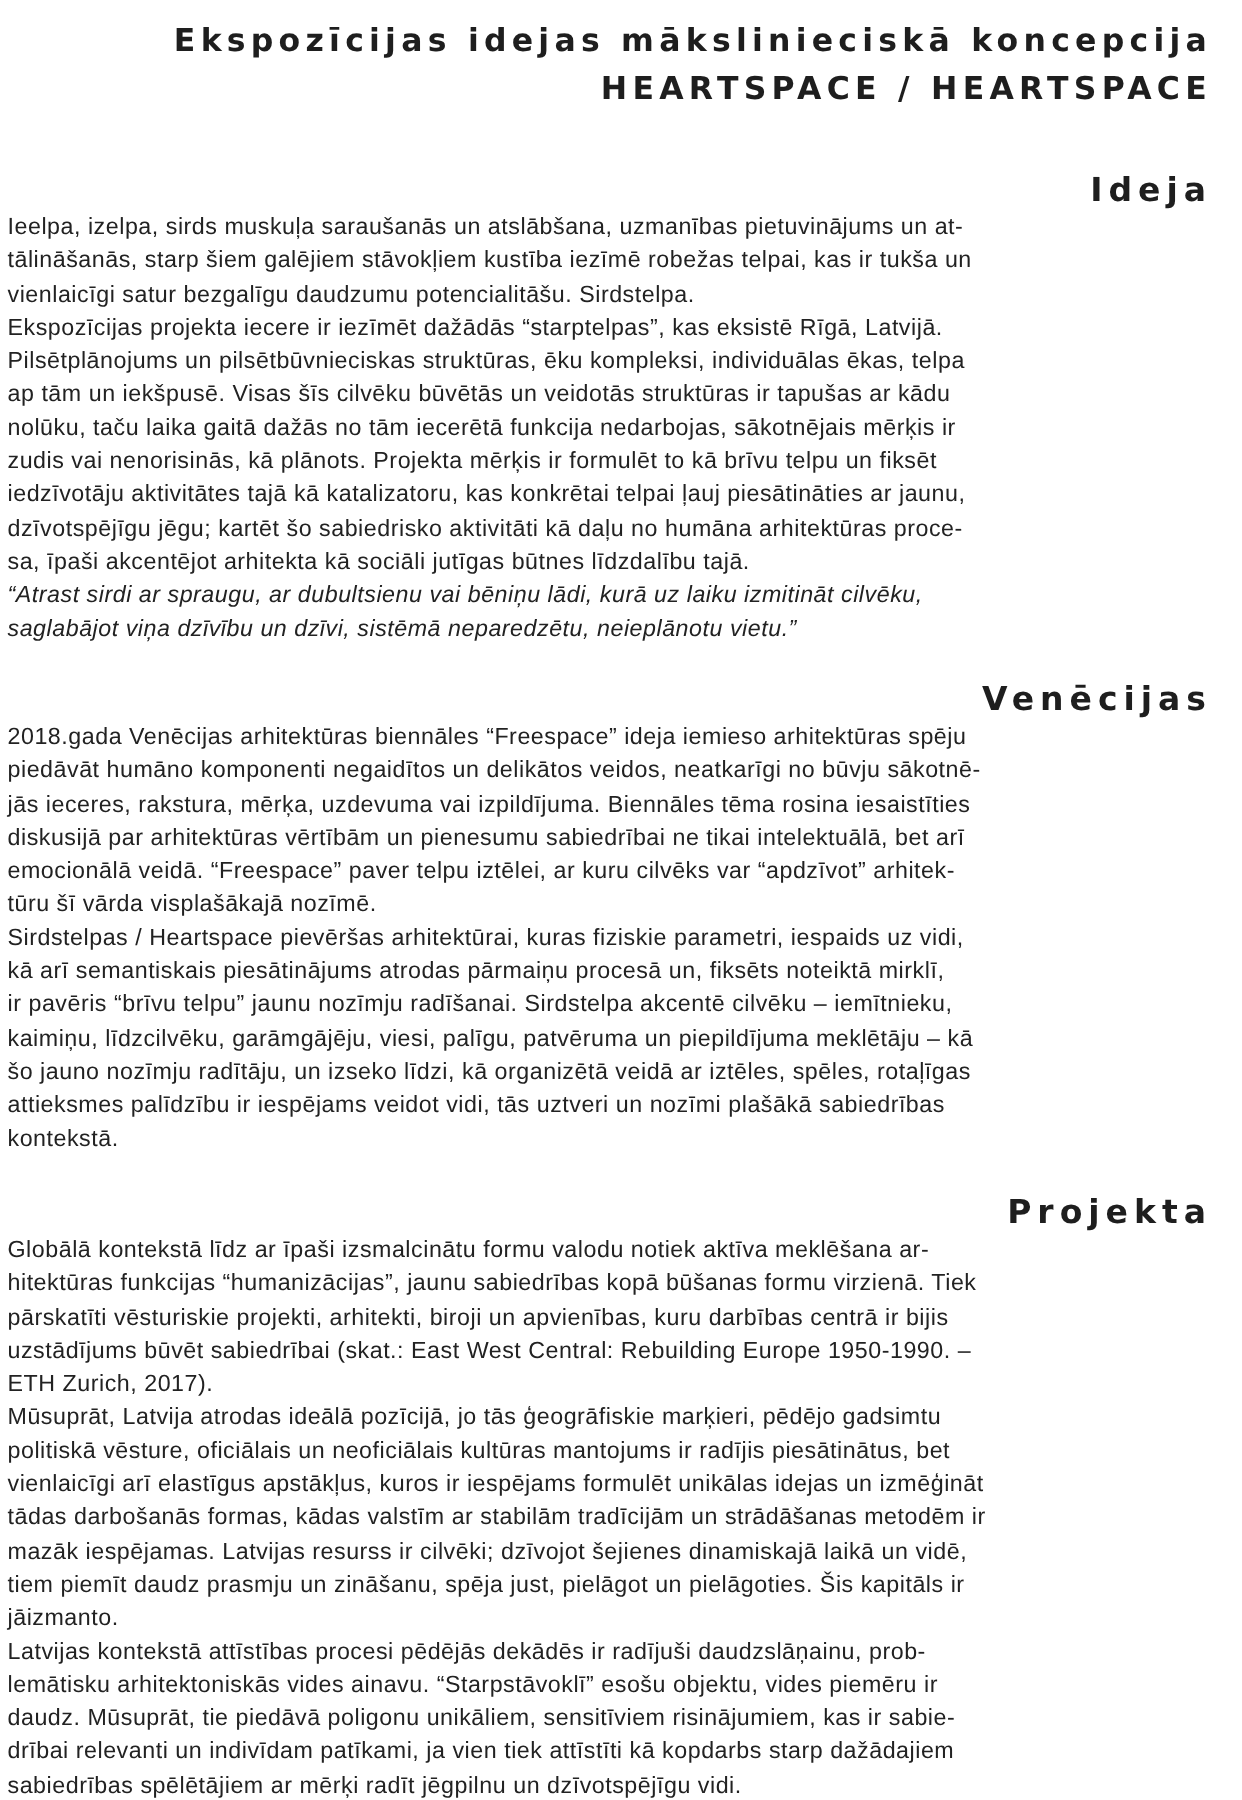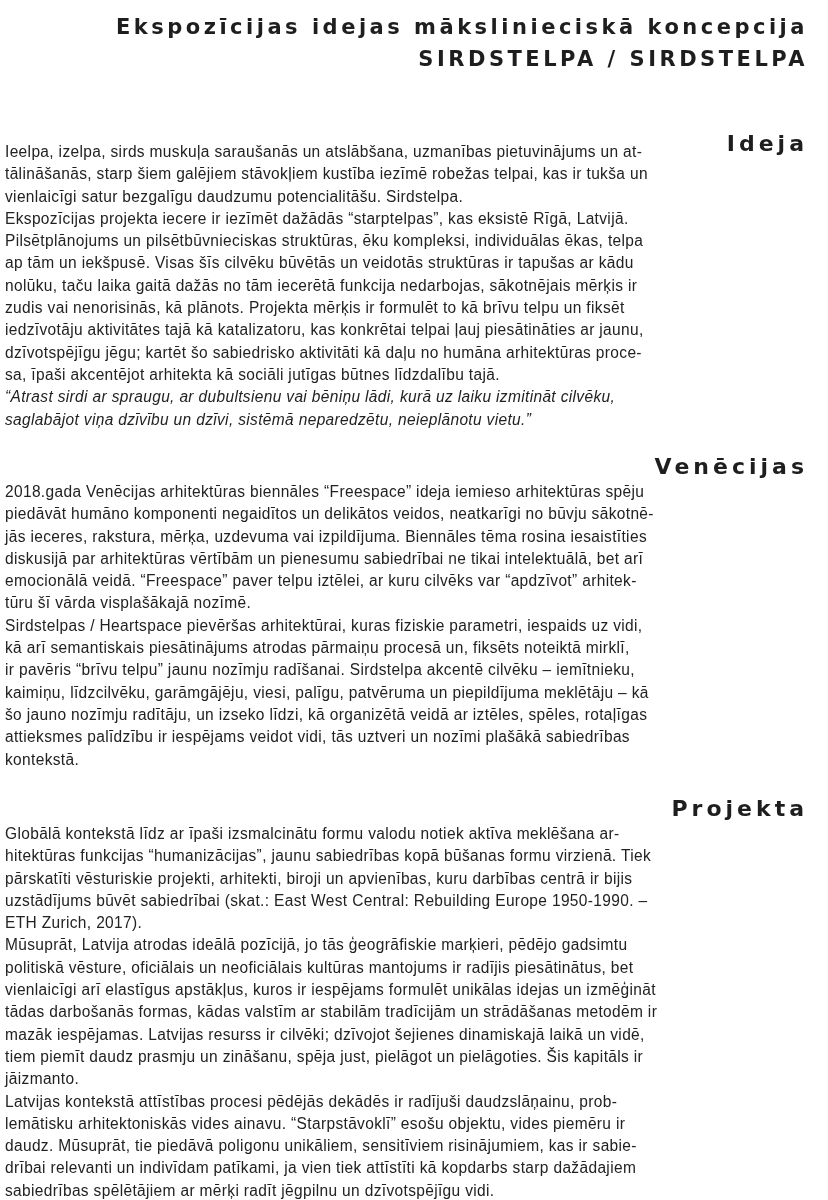--- a/index.html
+++ b/index.html
@@ -29,23 +29,23 @@
       font-family: "Liberation Sans", sans-serif;
       color: #222;
       transform-origin: left center;
     }
     .line.italic { font-style: italic; }
   </style>
 </head>
 <body>
 
 <div class="title l1">Ekspozīcijas idejas mākslinieciskā koncepcija</div>
-<div class="title l2">SIRDSTELPA / SIRDSTELPA</div>
+<div class="title l2">HEARTSPACE / HEARTSPACE</div>
 
-<div class="heading" style="top:130px;margin-left:25px;">Ideja</div>
+<div class="heading" style="top:114px;margin-left:25px;">Ideja</div>
 <div class="section" style="top:141px;">
   <span class="line" style="transform: scaleX(0.9938);">Ieelpa, izelpa, sirds muskuļa saraušanās un atslābšana, uzmanības pietuvinājums un at-</span>
   <span class="line" style="transform: scaleX(0.9938);">tālināšanās, starp šiem galējiem stāvokļiem kustība iezīmē robežas telpai, kas ir tukša un</span>
   <span class="line" style="transform: scaleX(0.9938);">vienlaicīgi satur bezgalīgu daudzumu potencialitāšu. Sirdstelpa.</span>
   <span class="line" style="transform: scaleX(0.9938);">Ekspozīcijas projekta iecere ir iezīmēt dažādās “starptelpas”, kas eksistē Rīgā, Latvijā.</span>
   <span class="line" style="transform: scaleX(0.9938);">Pilsētplānojums un pilsētbūvnieciskas struktūras, ēku kompleksi, individuālas ēkas, telpa</span>
   <span class="line" style="transform: scaleX(0.9938);">ap tām un iekšpusē. Visas šīs cilvēku būvētās un veidotās struktūras ir tapušas ar kādu</span>
   <span class="line" style="transform: scaleX(0.9938);">nolūku, taču laika gaitā dažās no tām iecerētā funkcija nedarbojas, sākotnējais mērķis ir</span>
   <span class="line" style="transform: scaleX(0.9938);">zudis vai nenorisinās, kā plānots. Projekta mērķis ir formulēt to kā brīvu telpu un fiksēt</span>
   <span class="line" style="transform: scaleX(0.9938);">iedzīvotāju aktivitātes tajā kā katalizatoru, kas konkrētai telpai ļauj piesātināties ar jaunu,</span>

